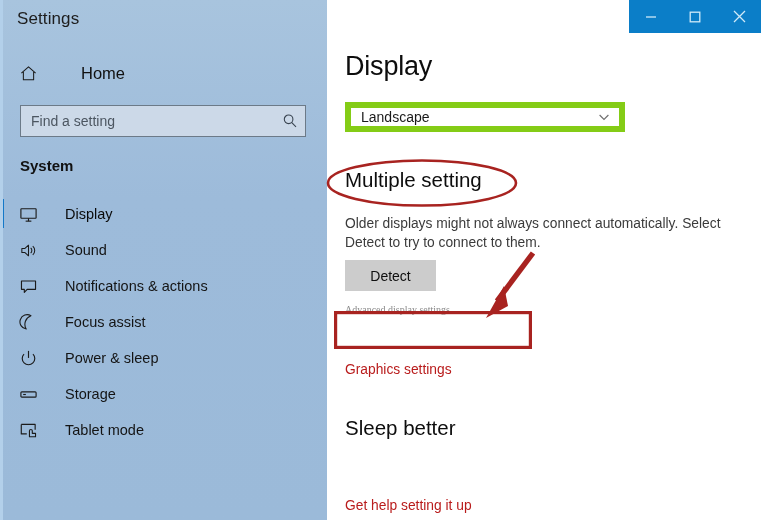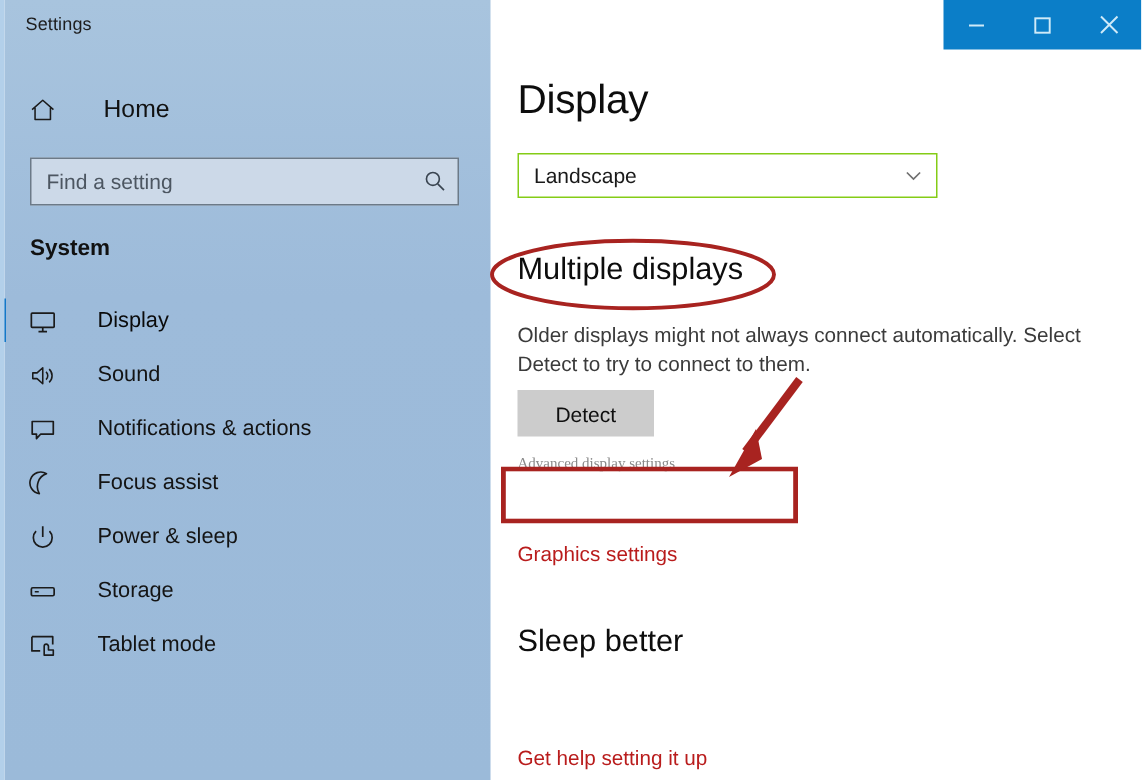--- a/index.html
+++ b/index.html
@@ -55,42 +55,42 @@
     position: absolute;
     left: 3px; top: 0;
     width: 324px; height: 520px;
     background: linear-gradient(180deg, #a8c4de 0%, #9dbbda 38%, #9bbad9 100%);
     z-index: 10;
   }
 
   .sb-title {
     position: absolute;
     left: 14px; top: 9px;
-    font-size: 12px;
+    font-size: 17px;
     color: #1d1d1d;
     letter-spacing: .1px;
   }
 
   .sb-home {
     position: absolute;
     left: 0; top: 57px;
     width: 324px; height: 32px;
     display: flex;
     align-items: center;
     padding-left: 16px;
   }
   .sb-home .ic {
     width: 26px; height: 22px;
     display: flex; align-items: center; justify-content: flex-start;
     color: #1b1b1b;
   }
   .sb-home .lbl {
     font-size: 16.5px;
     color: #111111;
-    margin-left: 24px;
+    margin-left: 36px;
   }
 
   .searchbox {
     position: absolute;
     left: 17px; top: 105px;
     width: 286px; height: 32px;
     background: #ccd9e8;
     border: 1px solid #6c7a88;
     display: flex;
     align-items: center;
@@ -173,21 +173,21 @@
     font-size: 27px;
     color: #0d0d0d;
     font-weight: normal;
     letter-spacing: -.2px;
   }
 
   .combo {
     position: absolute;
     left: 18px; top: 102px;
     width: 280px; height: 30px;
-    border: 1px solid #84cc16;
+    border: 6px solid #84cc16;
     background: #ffffff;
     display: flex;
     align-items: center;
   }
   .combo .val {
     flex: 1;
     font-size: 14px;
     color: #1a1a1a;
     padding-left: 10px;
   }
@@ -406,21 +406,21 @@
 
     <div class="combo">
       <span class="val">Landscape</span>
       <span class="chev">
         <svg width="14" height="14" viewBox="0 0 14 14">
             <path d="M2.6 5 L7 9.4 L11.4 5" stroke="currentColor" stroke-width="1.15" fill="none"></path>
           </svg>
       </span>
     </div>
 
-    <div class="sec-head" id="multiple-displays-heading">Multiple displays</div>
+    <div class="sec-head" id="multiple-displays-heading">Multiple setting</div>
 
     <div class="body-text" id="multiple-displays-desc">Older displays might not always connect automatically. Select Detect to try to connect to them.</div>
 
     <button class="detect-btn">Detect</button>
 
     <div class="adv-link">Advanced display settings</div>
 
     <a class="link" id="graphics-settings-link" href="#">Graphics settings</a>
 
     <div class="sec-head" id="sleep-better-heading">Sleep better</div>

